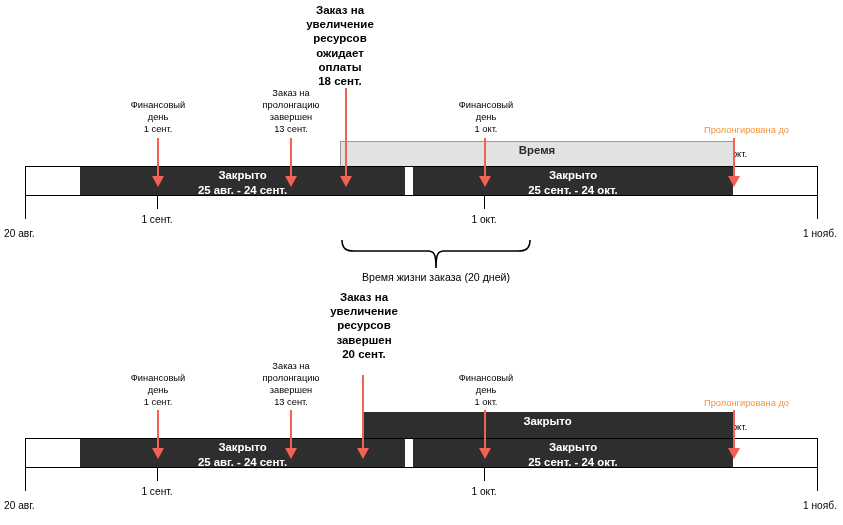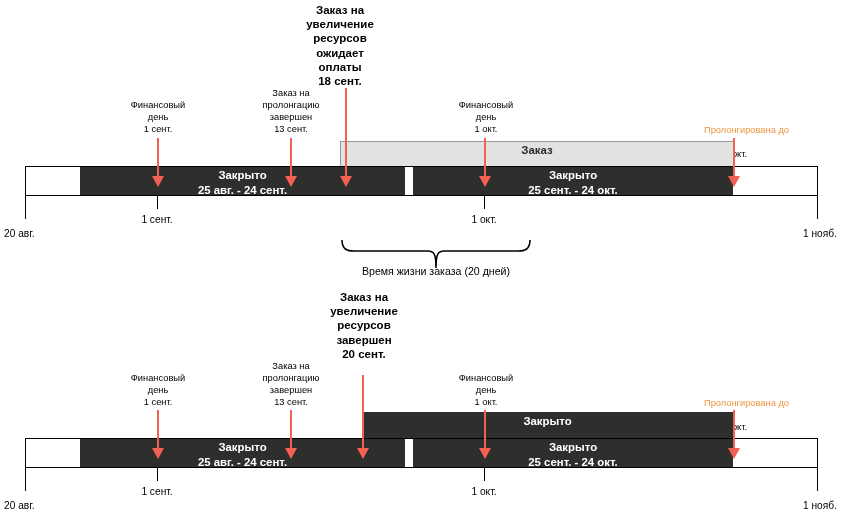--- a/index.html
+++ b/index.html
@@ -137,21 +137,21 @@
   <div class="smalllabel" style="left:432px;top:99px;width:108px;">Финансовый
 день
 1 окт.</div>
 
   <div class="smalllabel" style="left:660px;top:112px;width:146px;">
     <span class="hl">Пролонгирована до</span><br>
     <span>24 окт.</span>
   </div>
 
   <div class="seg-gray" style="left:340px;top:141px;width:394px;height:26px;"></div>
-  <div class="bar-text dark-on-light" style="left:340px;top:143px;width:394px;">Заказ</div>
+  <div class="bar-text dark-on-light" style="left:340px;top:143px;width:394px;">Время</div>
 
   <div class="baseline-box" style="left:25px;top:166px;width:793px;height:30px;"></div>
 
   <div class="seg-dark" style="left:80px;top:167px;width:325px;height:28px;"></div>
 
   <div class="seg-white" style="left:405px;top:167px;width:8px;height:28px;"></div>
 
   <div class="seg-dark" style="left:413px;top:167px;width:320px;height:28px;"></div>
 
   <div class="bar-text" style="left:80px;top:168px;width:325px;"><span>Закрыто</span><br><span>25 авг. - 24 сент.</span></div>
@@ -179,21 +179,21 @@
   <div class="tick" style="left:817px;top:196px;height:23px;"></div>
 
   <div class="tick-label" style="left:117px;top:214px;width:80px;">1 сент.</div>
   <div class="tick-label" style="left:444px;top:214px;width:80px;">1 окт.</div>
   <div class="axis-label" style="left:4px;top:228px;">20 авг.</div>
   <div class="axis-label" style="left:803px;top:228px;">1 нояб.</div>
 
   <svg class="brace" style="left:340px;top:238px;" width="192" height="32" viewBox="0 0 192 32">
     <path d="M2,2 C2,12 8,13 14,13 L88,13 C94,13 96,16 96,30 C96,16 98,13 104,13 L178,13 C184,13 190,12 190,2" fill="none" stroke="#000" stroke-width="1.6"></path>
   </svg>
-  <div class="brace-label" style="left:336px;top:265px;width:200px;">Время жизни заказа (20 дней)</div>
+  <div class="brace-label" style="left:336px;top:271px;width:200px;">Время жизни заказа (20 дней)</div>
 
   <div class="callout" style="left:290px;top:290px;width:148px;">Заказ на
 увеличение
 ресурсов
 завершен
 20 сент.</div>
 
   <div class="smalllabel" style="left:104px;top:372px;width:108px;">Финансовый
 день
 1 сент.</div>

